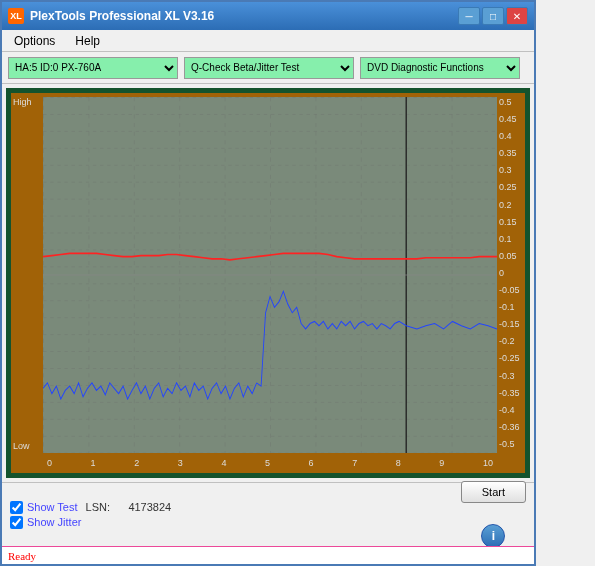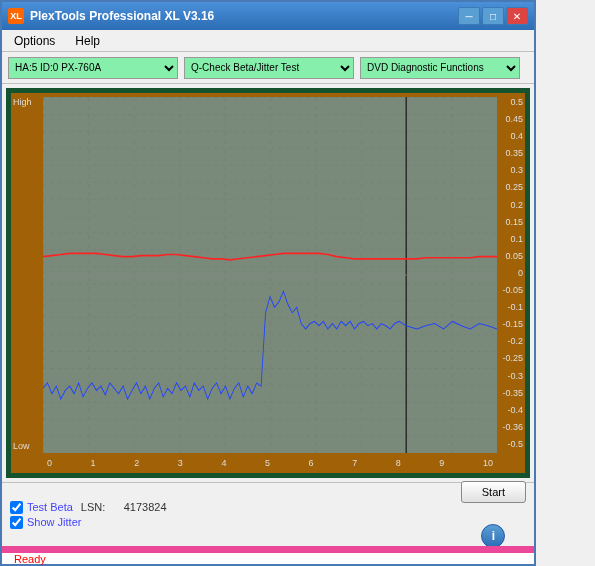--- a/index.html
+++ b/index.html
@@ -116,21 +116,21 @@
       right: 0;
       top: 0;
       bottom: 20px;
       width: 28px;
       display: flex;
       flex-direction: column;
       justify-content: space-between;
       padding: 4px 2px;
       font-size: 9px;
       color: #ddd;
-      text-align: right;
+      text-align: left;
     }
     .x-axis {
       position: absolute;
       bottom: 0;
       left: 32px;
       right: 28px;
       height: 20px;
       display: flex;
       justify-content: space-between;
       font-size: 9px;
@@ -140,26 +140,27 @@
     }
     .chart-svg-container {
       position: absolute;
       top: 4px;
       left: 32px;
       right: 28px;
       bottom: 20px;
     }
     .status-bar {
       background: white;
-      border-top: 7px solid #ec4899;
-      padding: 2px 12px;
+      border-top: 1px solid #ec4899;
+      padding: 2px 6px;
       height: 18px;
       display: flex;
       align-items: center;
       flex-shrink: 0;
+      font-family: Liberation Serif, serif;
     }
     .status-text {
       color: red;
       font-size: 11px;
     }
     .bottom-panel {
       background: #f0f0f0;
       padding: 6px 8px;
       display: flex;
       align-items: center;
@@ -364,21 +365,21 @@
       <span>8</span>
       <span>9</span>
       <span>10</span>
     </div>
   </div>
 
   <div class="bottom-panel">
     <div class="bottom-left">
       <div class="checkbox-row">
         <input type="checkbox" checked="" style="">
-        <span class="check-label-beta">Test Beta</span>
+        <span class="check-label-beta">Show Test</span>
         <span class="lsn-info">
           <span>LSN:</span>
           &nbsp;&nbsp;&nbsp;&nbsp;
           <span>4173824</span>
         </span>
       </div>
       <div class="checkbox-row">
         <input type="checkbox" checked="" style="">
         <span class="check-label-jitter">Show Jitter</span>
       </div>

